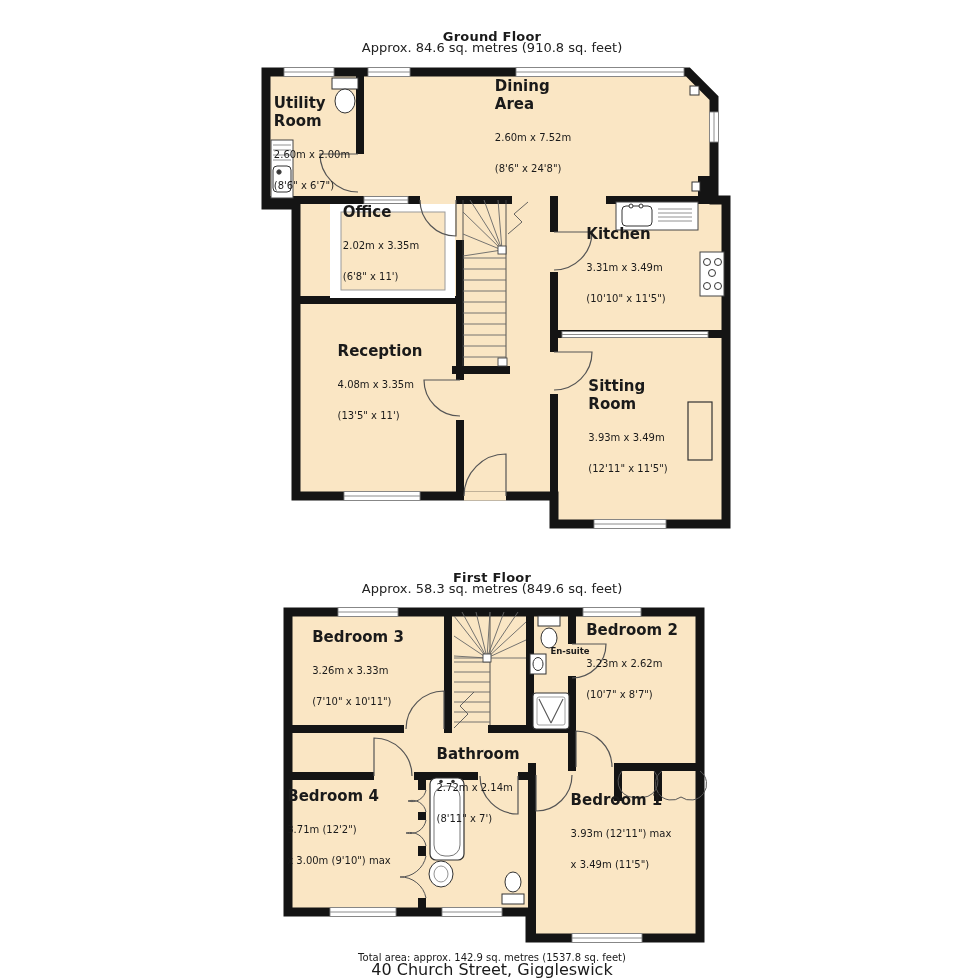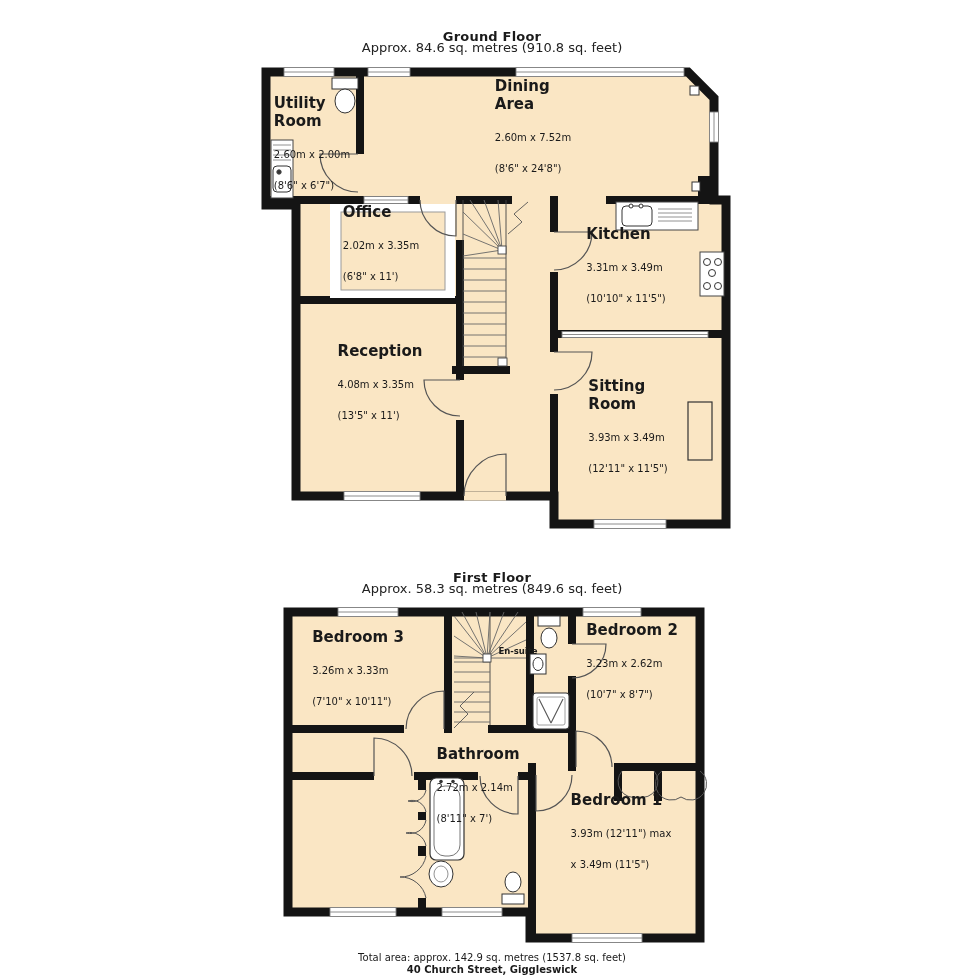--- a/index.html
+++ b/index.html
@@ -7,21 +7,21 @@
           font-family:"DejaVu Sans","Liberation Sans",sans-serif;}
   .canvas svg{position:absolute;left:0;top:0;}
   .lbl{position:absolute;transform:translate(-50%,-50%);text-align:left;color:#1a1a1a;
        line-height:1.18;white-space:pre-line;z-index:5;}
   .floor-title{font-weight:bold;font-size:13px;letter-spacing:.2px;}
   .floor-approx{font-size:13px;color:#222;}
   .room-name{font-weight:bold;font-size:15px;}
   .room-dims{font-size:10px;}
   .ensuite .room-name{font-size:8.5px;}
   .footer-total{font-size:10px;}
-  .footer-address{font-weight:bold;font-size:10px;}
+  .footer-address{font-weight:normal;font-size:16px;}
 </style>
 </head>
 <body>
 
 <div class="canvas">
 
 <svg width="980" height="980" viewBox="0 0 980 980">
 
   <g>
 
@@ -317,28 +317,33 @@
 </div>
 
 <div class="lbl floor-title" style="left:492px;top:578px">First Floor</div>
 <div class="lbl floor-approx" style="left:492px;top:589px">Approx. 58.3 sq. metres (849.6 sq. feet)</div>
 
 <div class="lbl" style="left:358px;top:668px">
   <div class="room-name">Bedroom 3</div>
   <div class="room-dims">3.26m x 3.33m</div>
   <div class="room-dims">(7'10" x 10'11")</div>
 </div>
-<div class="lbl ensuite" style="left:518px;top:651px">
+<div class="lbl ensuite" style="left:570px;top:651px">
   <div class="room-name">En-suite</div>
 </div>
 <div class="lbl" style="left:632px;top:661px">
   <div class="room-name">Bedroom 2</div>
   <div class="room-dims">3.23m x 2.62m</div>
   <div class="room-dims">(10'7" x 8'7")</div>
 </div>
+<div class="lbl" style="left:339px;top:827px">
+  <div class="room-name">Bedroom 4</div>
+  <div class="room-dims">3.71m (12'2")</div>
+  <div class="room-dims">x 3.00m (9'10") max</div>
+</div>
 <div class="lbl" style="left:478px;top:785px">
   <div class="room-name">Bathroom</div>
   <div class="room-dims">2.72m x 2.14m</div>
   <div class="room-dims">(8'11" x 7')</div>
 </div>
 <div class="lbl" style="left:621px;top:831px">
   <div class="room-name">Bedroom 1</div>
   <div class="room-dims">3.93m (12'11") max</div>
   <div class="room-dims">x 3.49m (11'5")</div>
 </div>

